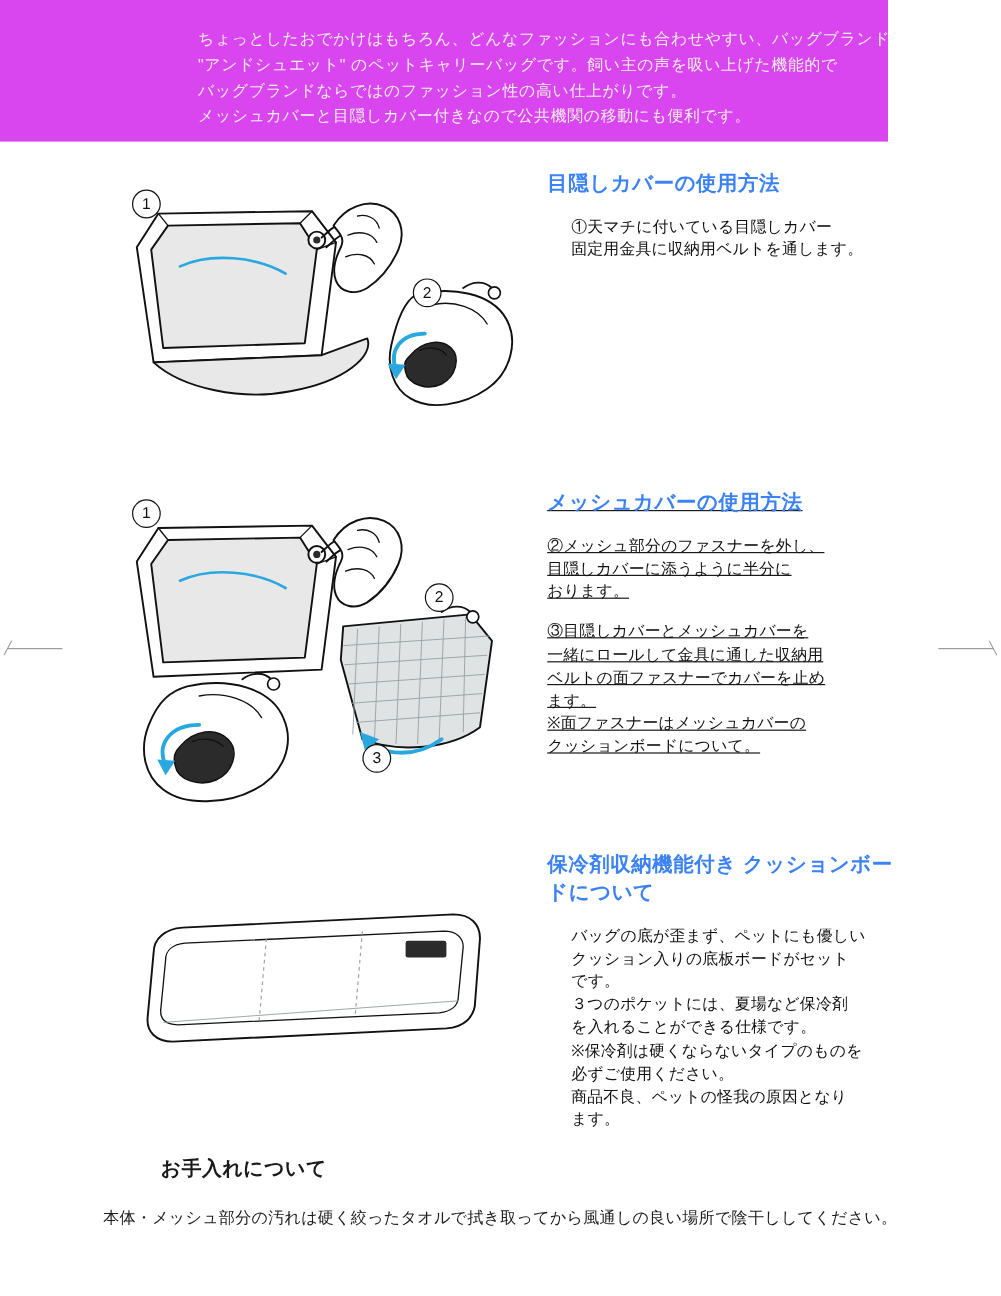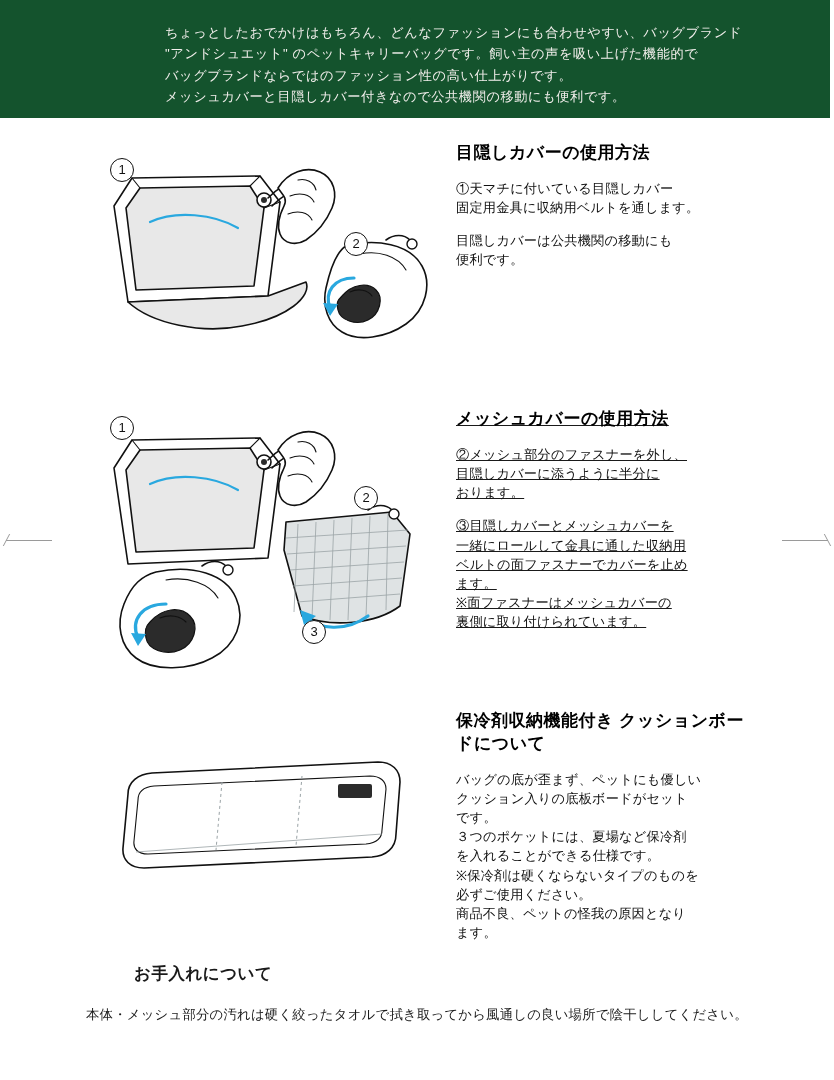--- a/index.html
+++ b/index.html
@@ -13,23 +13,23 @@
     position: relative;
     font-family: "Liberation Sans", sans-serif;
     color: #1a1a1a;
     overflow: hidden;
   }
 
   
   .banner {
     position: absolute;
     left: 0; top: 0;
-    width: 830px;
+    width: 740px;
     height: 118px;
-    background: #14532d;
+    background: #d946ef;
     color: #ffffff;
   }
   .banner-text {
     position: absolute;
     left: 165px;
     top: 22px;
     width: 620px;
     font-size: 13.2px;
     line-height: 1.62;
     letter-spacing: 0.6px;
@@ -64,36 +64,36 @@
     border-right: 1px solid #9a9a9a;
     transform: skewX(28deg);
   }
 
   
   .section-title {
     font-size: 17px;
     font-weight: bold;
     letter-spacing: 0.5px;
     line-height: 1.35;
-    color: #000000;
+    color: #3b82f6;
   }
   .body-text {
     font-size: 13.2px;
     line-height: 1.45;
     letter-spacing: 0.2px;
     white-space: pre-line;
     color: #111;
   }
 
   .text-col-1 { position: absolute; left: 456px; top: 142px; width: 300px; }
   .text-col-2 { position: absolute; left: 456px; top: 408px; width: 300px; text-decoration: underline; }
   .text-col-3 { position: absolute; left: 456px; top: 710px; width: 300px; }
 
   .para { margin-top: 14px; }
-  .para.first { margin-top: 14px; }
+  .para.first { margin-top: 14px; margin-left: 20px; }
 
   
   .care {
     position: absolute;
     left: 86px;
     top: 963px;
     width: 700px;
   }
   .care-title {
     font-size: 16.5px;
@@ -238,35 +238,33 @@
     <g stroke="#9aa3a6" stroke-width="0.8">
       <path d="M26 92 L272 74"></path>
     </g>
   </svg>
 </div>
 
 <div class="text-col-1">
   <div class="section-title">目隠しカバーの使用方法</div>
   <div class="body-text para first">①天マチに付いている目隠しカバー
 固定用金具に収納用ベルトを通します。</div>
-  <div class="body-text para">目隠しカバーは公共機関の移動にも
-便利です。</div>
 </div>
 
 <div class="text-col-2">
   <div class="section-title">メッシュカバーの使用方法</div>
   <div class="body-text para">②メッシュ部分のファスナーを外し、
 目隠しカバーに添うように半分に
 おります。</div>
   <div class="body-text para">③目隠しカバーとメッシュカバーを
 一緒にロールして金具に通した収納用
 ベルトの面ファスナーでカバーを止め
 ます。
 ※面ファスナーはメッシュカバーの
-裏側に取り付けられています。</div>
+クッションボードについて。</div>
 </div>
 
 <div class="text-col-3">
   <div class="section-title">保冷剤収納機能付き
 クッションボードについて</div>
   <div class="body-text para first">バッグの底が歪まず、ペットにも優しい
 クッション入りの底板ボードがセット
 です。
 ３つのポケットには、夏場など保冷剤
 を入れることができる仕様です。

